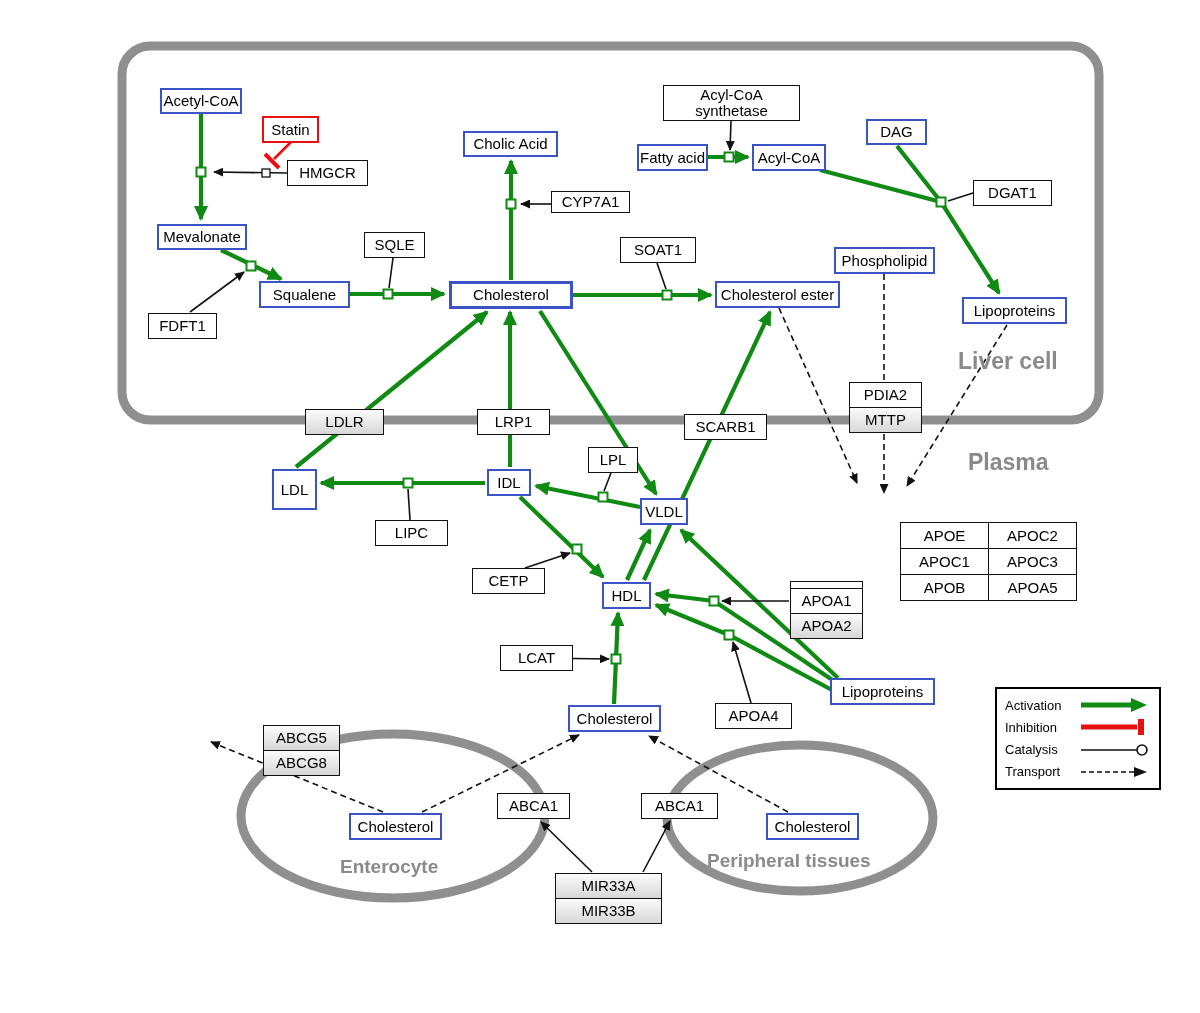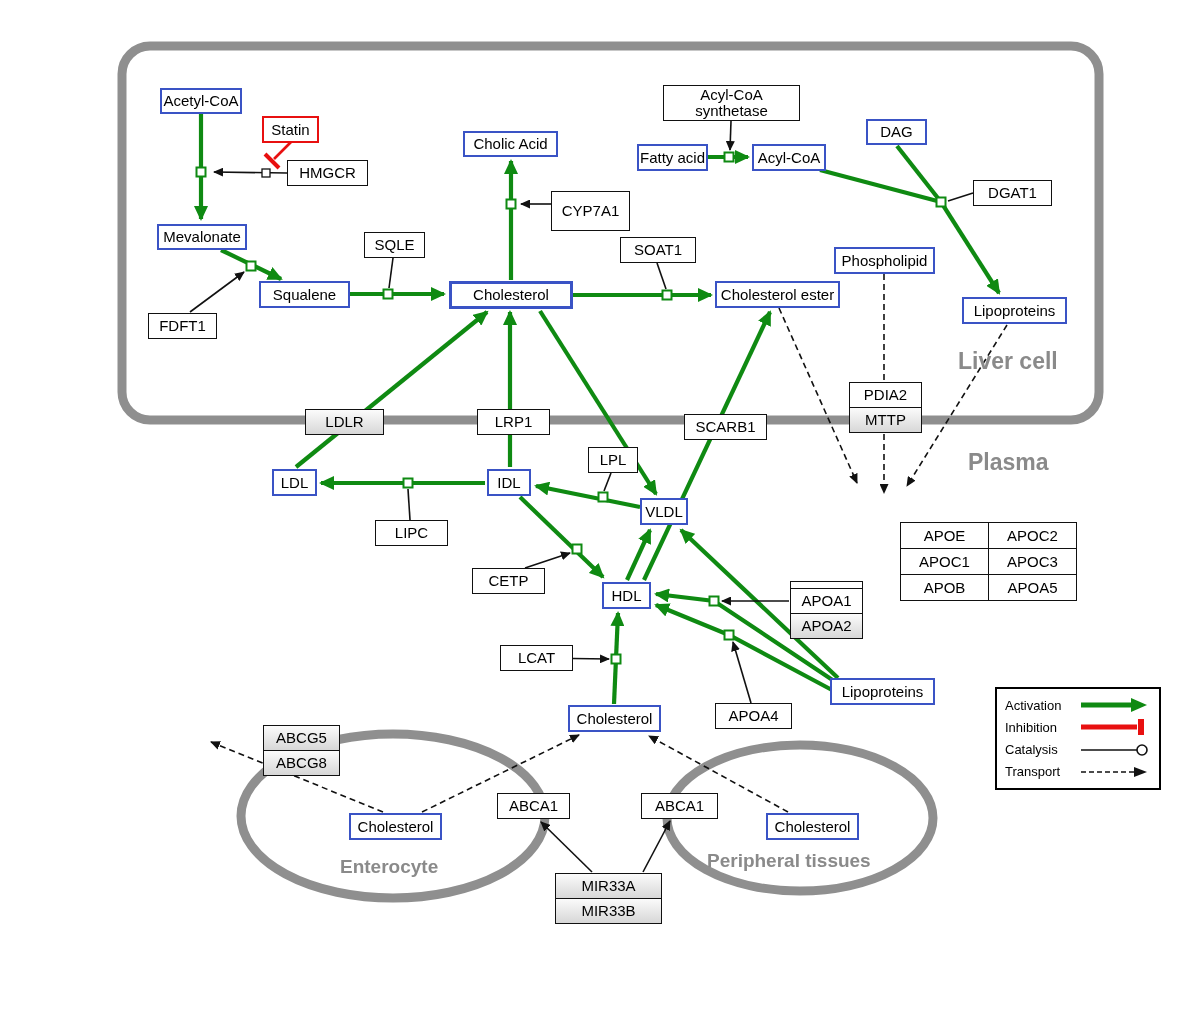--- a/index.html
+++ b/index.html
@@ -133,35 +133,35 @@
   <div class="node met" style="left:157px;top:224px;width:90px;height:26px">Mevalonate</div>
   <div class="node met" style="left:259px;top:281px;width:91px;height:27px">Squalene</div>
   <div class="node met" style="left:463px;top:131px;width:95px;height:26px">Cholic Acid</div>
   <div class="node met bold" style="left:449px;top:281px;width:124px;height:28px">Cholesterol</div>
   <div class="node met" style="left:715px;top:281px;width:125px;height:27px">Cholesterol ester</div>
   <div class="node met" style="left:637px;top:144px;width:71px;height:27px">Fatty acid</div>
   <div class="node met" style="left:752px;top:144px;width:74px;height:27px">Acyl-CoA</div>
   <div class="node met" style="left:866px;top:119px;width:61px;height:26px">DAG</div>
   <div class="node met" style="left:834px;top:247px;width:101px;height:27px">Phospholipid</div>
   <div class="node met" style="left:962px;top:297px;width:105px;height:27px">Lipoproteins</div>
-  <div class="node met" style="left:272px;top:469px;width:45px;height:27px">LDL</div>
+  <div class="node met" style="left:272px;top:469px;width:45px;height:41px">LDL</div>
   <div class="node met" style="left:487px;top:469px;width:44px;height:27px">IDL</div>
   <div class="node met" style="left:640px;top:498px;width:48px;height:27px">VLDL</div>
   <div class="node met" style="left:602px;top:582px;width:49px;height:27px">HDL</div>
   <div class="node met" style="left:568px;top:705px;width:93px;height:27px">Cholesterol</div>
   <div class="node met" style="left:830px;top:678px;width:105px;height:27px">Lipoproteins</div>
   <div class="node met" style="left:349px;top:813px;width:93px;height:27px">Cholesterol</div>
   <div class="node met" style="left:766px;top:813px;width:93px;height:27px">Cholesterol</div>
 
   <div class="node statin" style="left:262px;top:116px;width:57px;height:27px">Statin</div>
 
   <div class="node enz" style="left:287px;top:160px;width:81px;height:26px">HMGCR</div>
   <div class="node enz" style="left:148px;top:313px;width:69px;height:26px">FDFT1</div>
   <div class="node enz" style="left:364px;top:232px;width:61px;height:26px">SQLE</div>
-  <div class="node enz" style="left:551px;top:191px;width:79px;height:40px">CYP7A1</div>
+  <div class="node enz" style="left:551px;top:191px;width:79px;height:22px">CYP7A1</div>
   <div class="node enz" style="left:620px;top:237px;width:76px;height:26px">SOAT1</div>
   <div class="node enz multiline" style="left:663px;top:85px;width:137px;height:36px">
     <span>Acyl-CoA</span>
     <span>synthetase</span>
   </div>
   <div class="node enz" style="left:973px;top:180px;width:79px;height:26px">DGAT1</div>
   <div class="node enz" style="left:849px;top:382px;width:73px;height:26px">PDIA2</div>
   <div class="node enz gray" style="left:849px;top:407px;width:73px;height:26px">MTTP</div>
   <div class="node enz gray" style="left:305px;top:409px;width:79px;height:26px">LDLR</div>
   <div class="node enz" style="left:477px;top:409px;width:73px;height:26px">LRP1</div>

